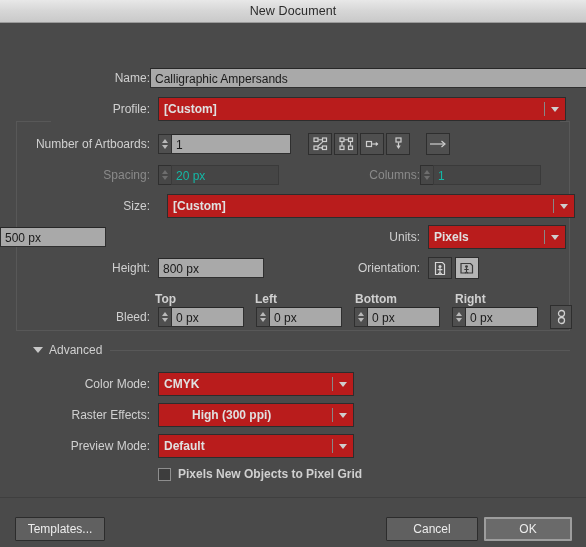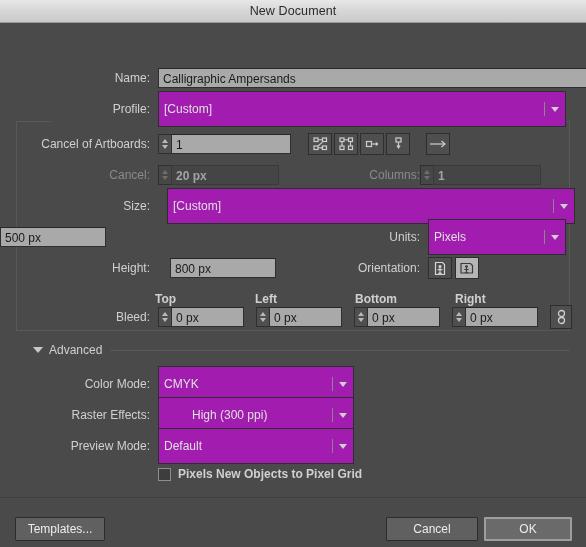--- a/index.html
+++ b/index.html
@@ -63,36 +63,36 @@
     font-size: 12px;
     height: 20px;
     line-height: 20px;
     padding: 0 4px;
     box-sizing: border-box;
     overflow: hidden;
     white-space: nowrap;
   }
   .field.disabled {
     background: #454545;
-    color: #a3a3a3;
+    color: #14b8a6;
     border-color: #3a3a3a;
-    font-weight: bold;
   }
 
   
   .dropdown {
-    background: #a21caf;
+    background: #b91c1c;
     border: 1px solid #2d2d2d;
-    height: 36px;
+    height: 24px;
     box-sizing: border-box;
     display: flex;
     align-items: center;
     position: relative;
     color: #e0e0e0;
     font-size: 12px;
+    font-weight: bold;
   }
   .dropdown .dd-text {
     padding-left: 5px;
     flex: 1;
     overflow: hidden;
     white-space: nowrap;
   }
   .dropdown .dd-sep {
     width: 1px;
     height: 14px;
@@ -222,35 +222,35 @@
   <span class="titlebar-text">New Document</span>
 </div>
 
 <div class="dialog-body">
 
   <div class="groupbox" style="left:16px; top:98px; width:554px; height:210px;"></div>
   <div class="groupbox-topleft" style="left:16px; top:98px; width:35px;"></div>
   <div class="groupbox-topright" style="left:560px; top:98px; width:10px;"></div>
 
   <div class="row" style="left:0px; top:44px;">
-    <span class="lbl" style="width:150px; margin-right:8px;">Name:</span>
+    <span class="lbl" style="width:150px; ">Name:</span>
     <div class="field" style="width:444px;">Calligraphic Ampersands</div>
   </div>
 
   <div class="row" style="left:0px; top:75px;">
     <span class="lbl" style="width:150px; margin-right:8px;">Profile:</span>
     <div class="dropdown" style="width:408px;">
       <span class="dd-text">[Custom]</span>
       <span class="dd-sep"></span>
       <span class="dd-arrow"></span>
     </div>
   </div>
 
   <div class="row" style="left:0px; top:110px;">
-    <span class="lbl" style="width:150px; margin-right:8px;">Cancel of Artboards:</span>
+    <span class="lbl" style="width:150px; margin-right:8px;">Number of Artboards:</span>
     <div class="spingroup">
       <div class="spinner">
         <span class="sp-up"></span>
         <span class="sp-dn"></span>
       </div>
       <div class="field" style="width:120px;">1</div>
     </div>
 
     <div style="display:flex; margin-left:17px;">
       <div class="iconbtn">
@@ -295,21 +295,21 @@
       <div class="iconbtn" style="margin-left:16px;">
         <svg width="18" height="12" viewBox="0 0 18 12">
           <path d="M1 6 L15 6" stroke="#cfcfcf" stroke-width="1.2"></path>
           <path d="M12.5 3 L16 6 L12.5 9" fill="none" stroke="#cfcfcf" stroke-width="1.2"></path>
         </svg>
       </div>
     </div>
   </div>
 
   <div class="row" style="left:0px; top:141px;">
-    <span class="lbl dim" style="width:150px; margin-right:8px;">Cancel:</span>
+    <span class="lbl dim" style="width:150px; margin-right:8px;">Spacing:</span>
     <div class="spingroup">
       <div class="spinner disabled">
         <span class="sp-up"></span>
         <span class="sp-dn"></span>
       </div>
       <div class="field disabled" style="width:108px;">20 px</div>
     </div>
   </div>
 
   <div class="row" style="left:330px; top:141px;">
@@ -338,21 +338,21 @@
 
   <div class="row" style="left:330px; top:203px;">
     <span class="lbl" style="width:90px; margin-right:8px;">Units:</span>
     <div class="dropdown" style="width:138px;">
       <span class="dd-text">Pixels</span>
       <span class="dd-sep"></span>
       <span class="dd-arrow"></span>
     </div>
   </div>
 
-  <div class="row" style="left:0px; top:234px;gap:12px;">
+  <div class="row" style="left:0px; top:234px;">
     <span class="lbl" style="width:150px; margin-right:8px;">Height:</span>
     <div class="field" style="width:106px;">800 px</div>
   </div>
 
   <div class="row" style="left:330px; top:234px;">
     <span class="lbl" style="width:90px; margin-right:8px;">Orientation:</span>
     <div class="iconbtn">
       <svg width="14" height="15" viewBox="0 0 14 15">
         <path d="M2.5 1.5 H9.5 L11.5 3.5 V13.5 H2.5 Z" fill="none" stroke="#d6d6d6" stroke-width="1.2"></path>
         <circle cx="7" cy="5.4" r="1.5" fill="#d6d6d6"></circle>

